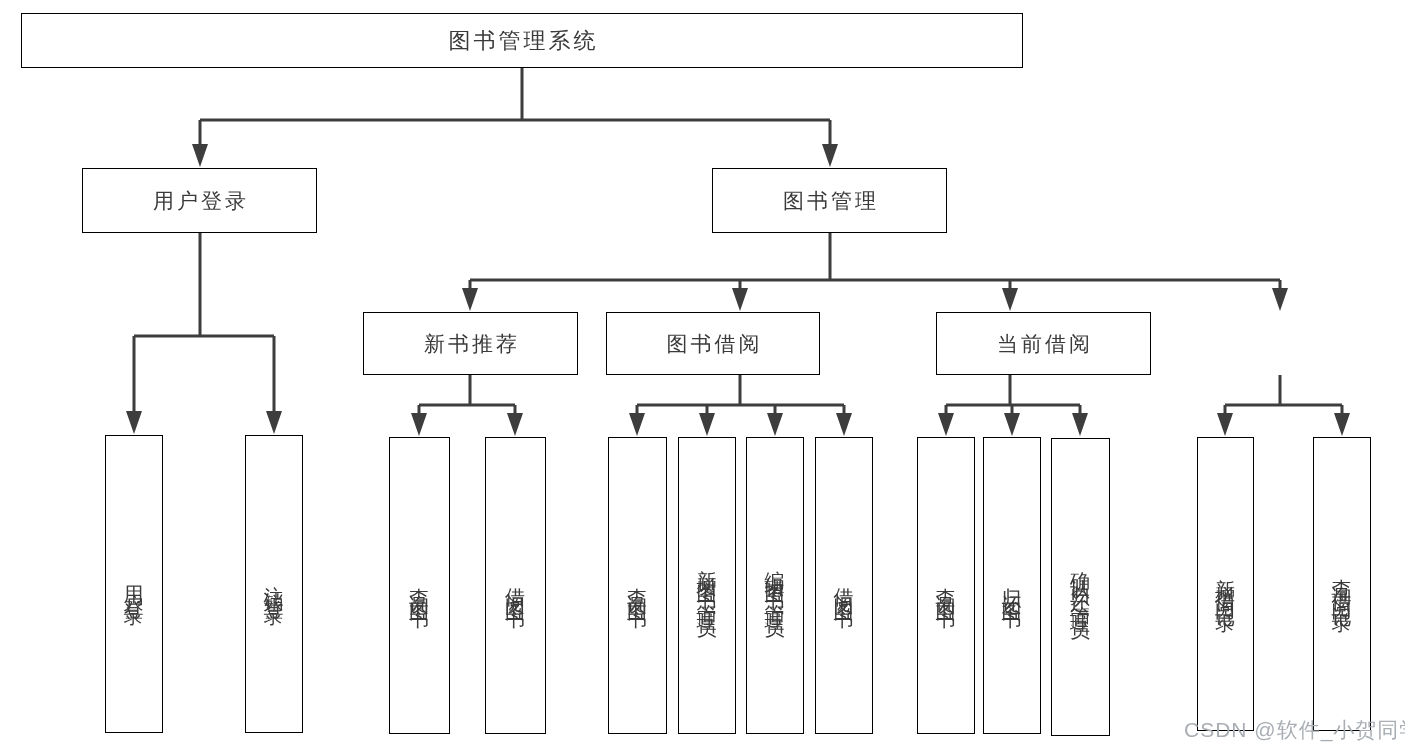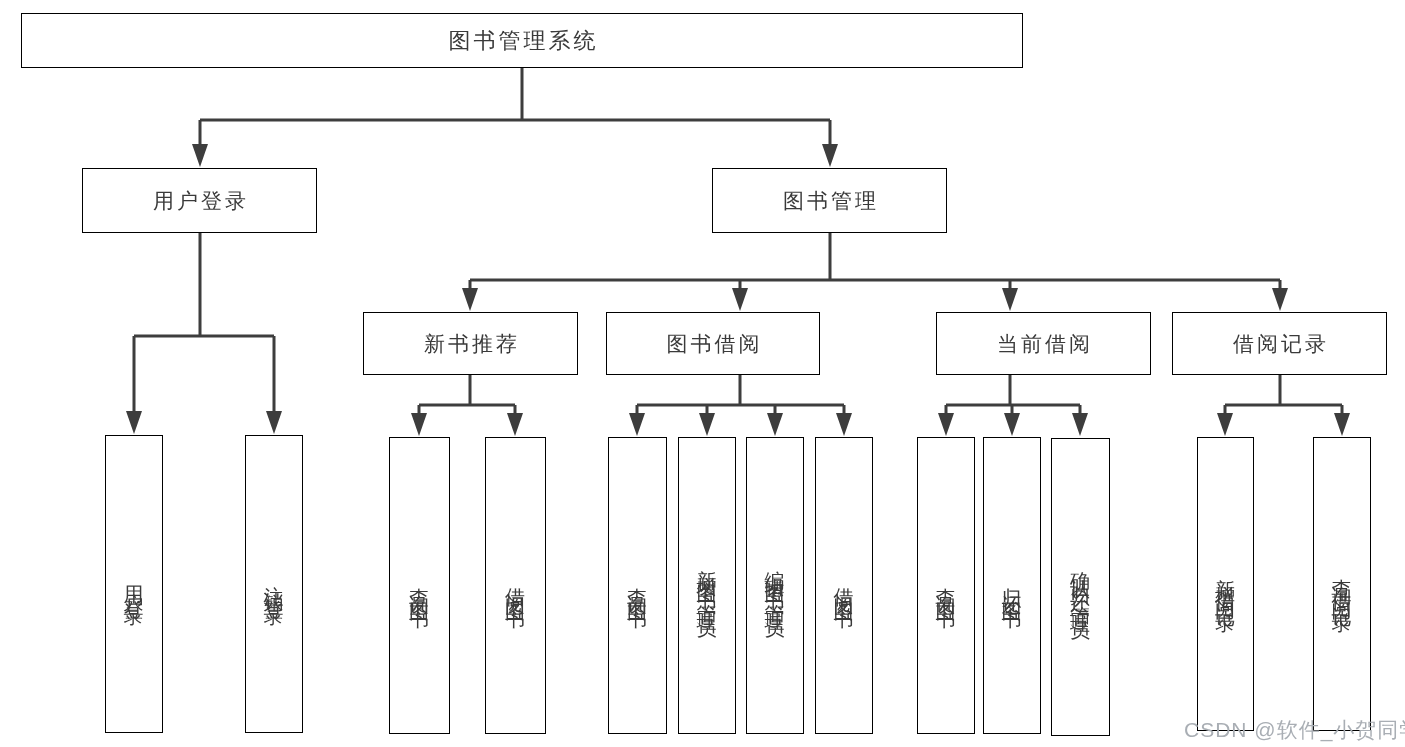--- a/index.html
+++ b/index.html
@@ -99,21 +99,20 @@
   </svg>
 
   <div class="node hbox root" style="left:21px; top:13px; width:1002px; height:55px;">图书管理系统</div>
 
   <div class="node hbox" style="left:82px; top:168px; width:235px; height:65px;">用户登录</div>
   <div class="node hbox" style="left:712px; top:168px; width:235px; height:65px;">图书管理</div>
 
   <div class="node hbox" style="left:363px; top:312px; width:215px; height:63px;">新书推荐</div>
   <div class="node hbox" style="left:606px; top:312px; width:214px; height:63px;">图书借阅</div>
   <div class="node hbox" style="left:903px; top:312px; width:215px; height:63px;margin-left:33px;">当前借阅</div>
-  <div class="node hbox" style="left:1172px; top:312px; width:215px; height:63px;">借阅记录</div>
 
   <div class="node vbox" style="left:105px; top:435px; width:58px; height:298px;">
     <span>用户登录</span>
     </div>
   <div class="node vbox" style="left:245px; top:435px; width:58px; height:298px;">
     <span>注销登录</span>
     </div>
 
   <div class="node vbox" style="left:389px; top:437px; width:61px; height:297px;">
     <span>查询图书</span>

